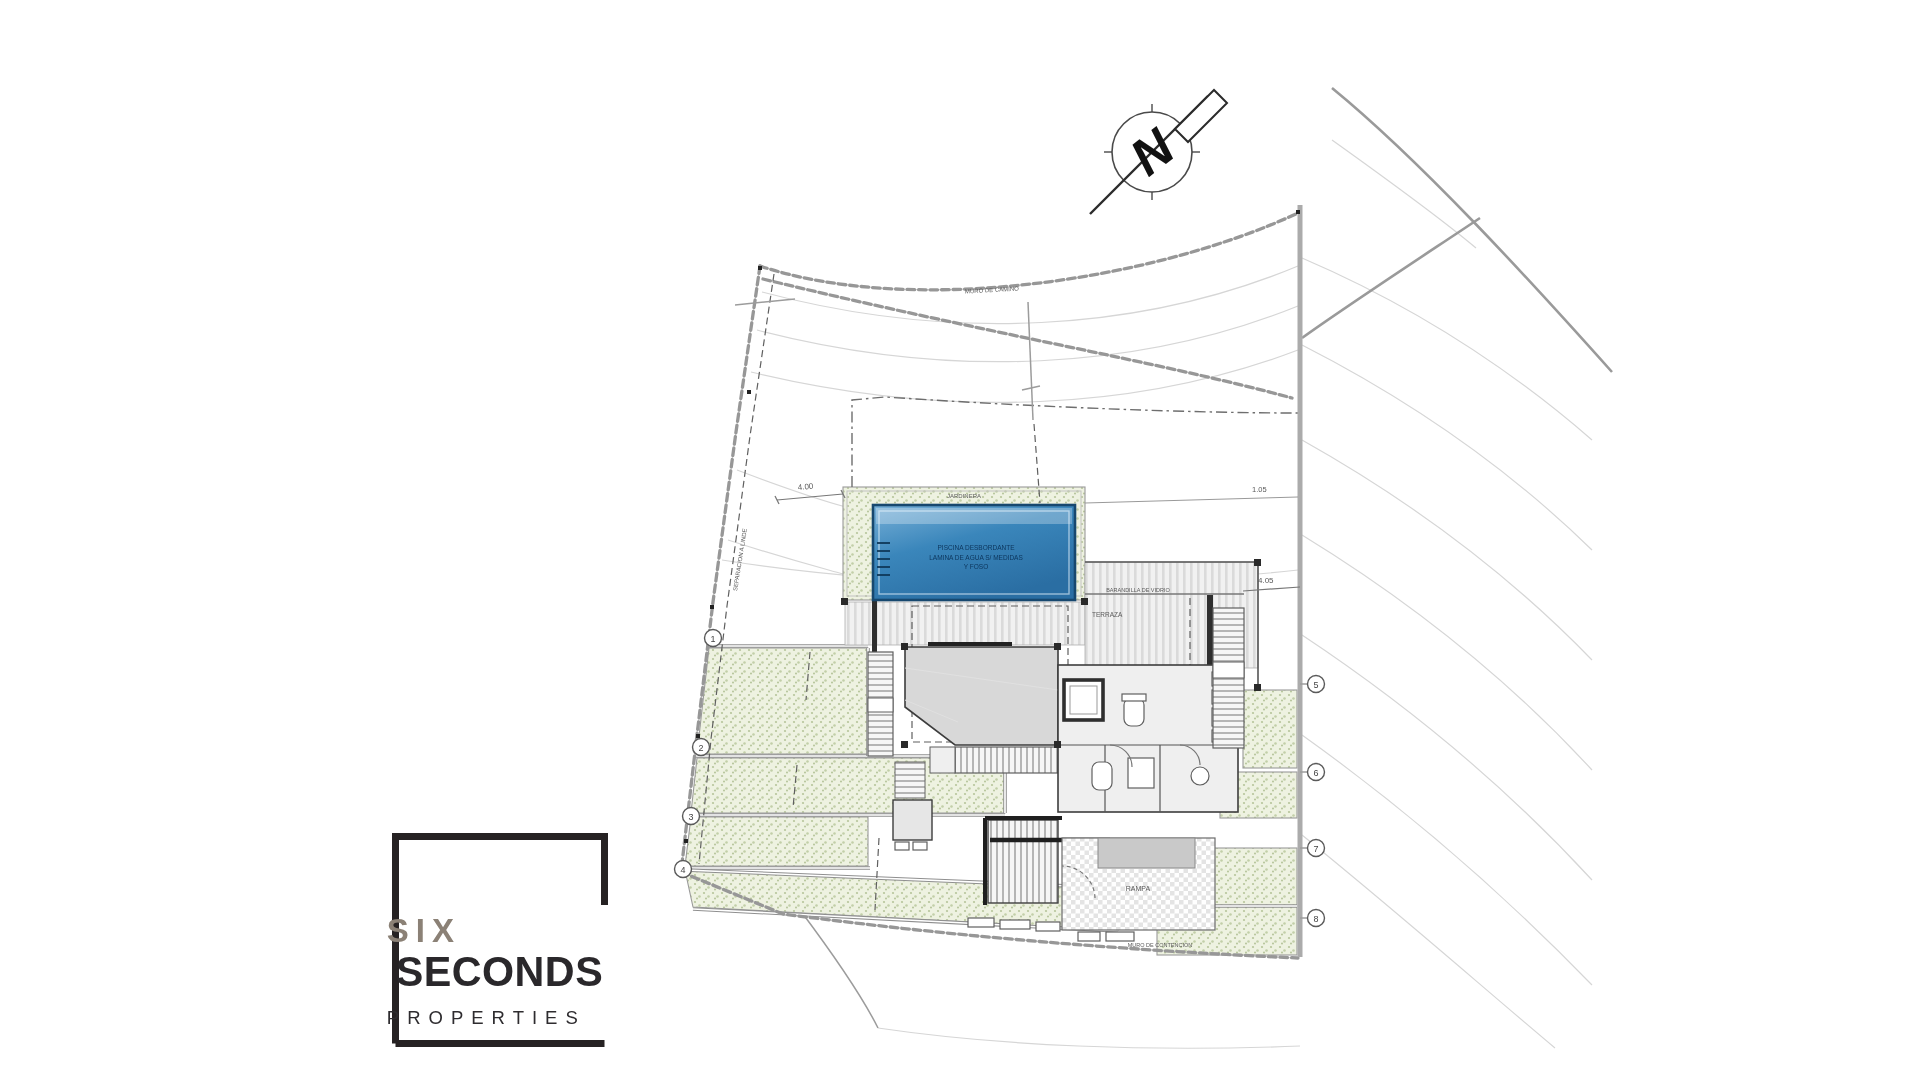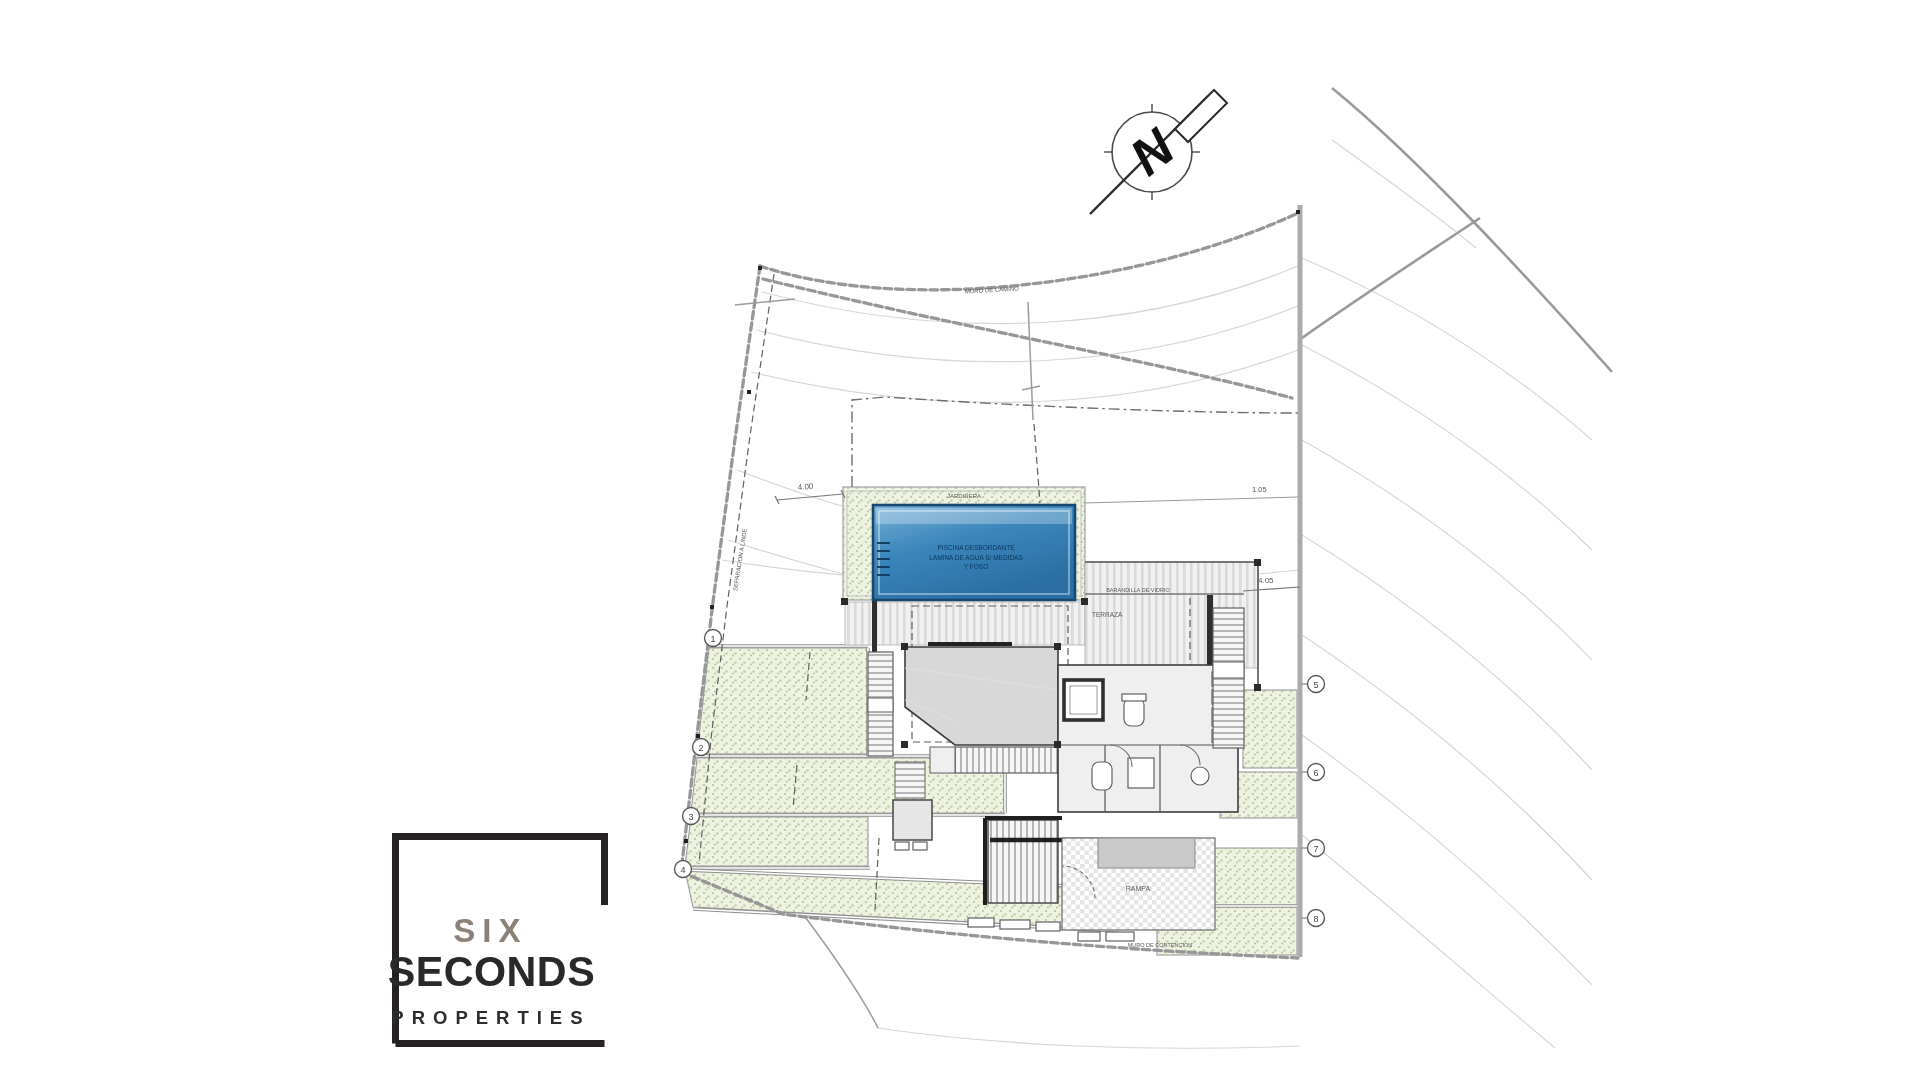--- a/index.html
+++ b/index.html
@@ -25,26 +25,26 @@
   .fix   {fill:#ffffff;stroke:#5f5f5f;stroke-width:1.2;}
   .col   {fill:#2a2a2a;}
   .t     {font-family:"Liberation Sans",sans-serif;fill:#5a5a5a;}
   .pooltext{font-family:"Liberation Sans",sans-serif;fill:#0c355c;text-anchor:middle;}
   .mk    {fill:#ffffff;stroke:#5a5a5a;stroke-width:1.4;}
   .mkt   {font-size:9px;fill:#444444;text-anchor:middle;font-family:"Liberation Sans",sans-serif;}
 
   
   #logo{position:absolute;left:392px;top:833px;width:216px;height:214px;}
   #logo svg{position:absolute;left:0;top:0;}
-  .logo-text{position:absolute;right:13px;bottom:20px;text-align:center;white-space:nowrap;}
+  .logo-text{position:absolute;right:5px;bottom:20px;text-align:left;white-space:nowrap;}
   .logo-six{font-size:33px;font-weight:bold;letter-spacing:7px;margin-right:-7px;
             color:#8b8176;line-height:1;}
   .logo-seconds{font-size:43px;font-weight:bold;letter-spacing:0.5px;color:#2a282b;
             line-height:1.02;margin-top:3px;transform:scaleX(0.96);transform-origin:right center;}
-  .logo-properties{font-size:18.5px;font-weight:700;letter-spacing:8px;margin-right:-8px;
+  .logo-properties{font-size:18.5px;font-weight:400;letter-spacing:8px;margin-right:-8px;
             color:#2e2c2f;margin-top:15px;line-height:1;}
 </style>
 </head>
 <body>
 
 <svg id="plan-svg" width="1920" height="1080" viewBox="0 0 1920 1080">
   <defs>
     <pattern id="dots" width="9" height="9" patternUnits="userSpaceOnUse">
       <rect width="9" height="9" fill="#eef2e1"></rect>
       <circle cx="2" cy="2" r="1.1" fill="#b7c59b"></circle>

